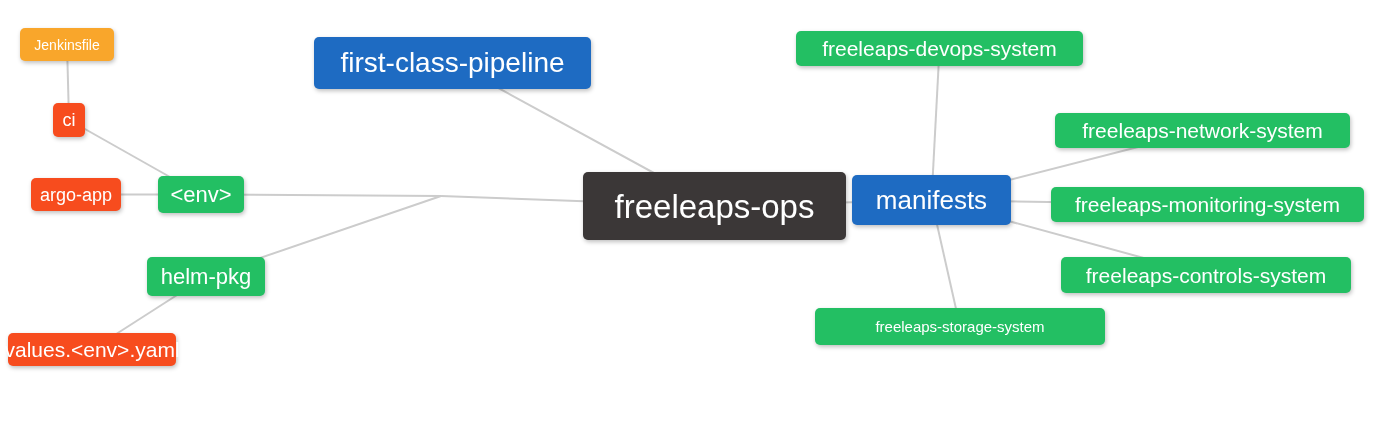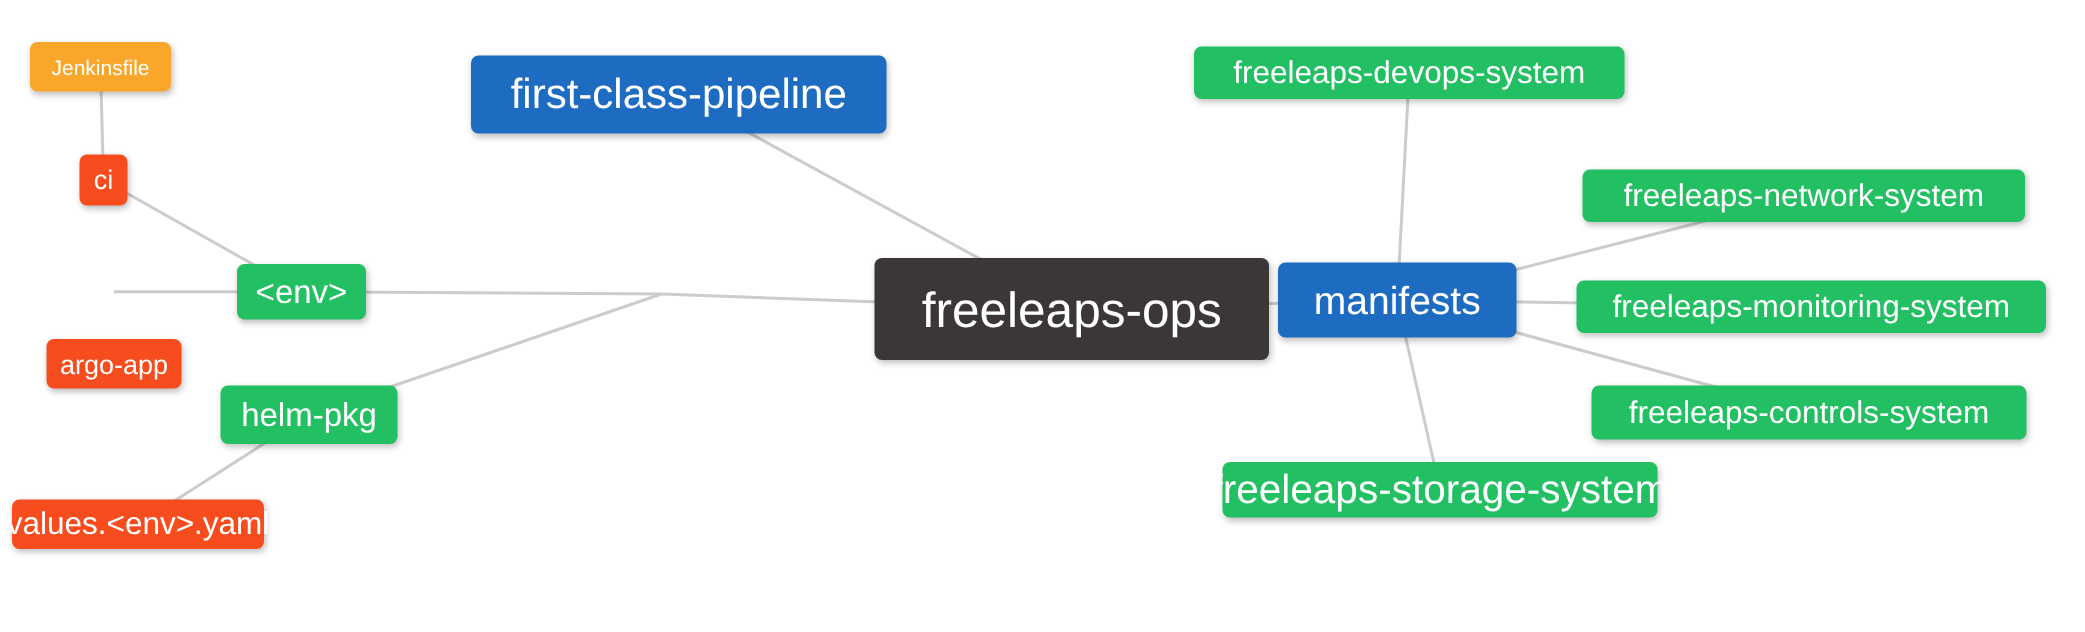--- a/index.html
+++ b/index.html
@@ -53,25 +53,25 @@
       <line x1="714.5" y1="206" x2="931.5" y2="200" stroke="#CCCCCC" stroke-width="2"></line>
       <line x1="931.5" y1="200" x2="939.5" y2="48.5" stroke="#CCCCCC" stroke-width="2"></line>
       <line x1="931.5" y1="200" x2="1202.5" y2="130.5" stroke="#CCCCCC" stroke-width="2"></line>
       <line x1="931.5" y1="200" x2="1207.5" y2="204.5" stroke="#CCCCCC" stroke-width="2"></line>
       <line x1="931.5" y1="200" x2="1206" y2="275" stroke="#CCCCCC" stroke-width="2"></line>
       <line x1="931.5" y1="200" x2="960" y2="326.5" stroke="#CCCCCC" stroke-width="2"></line>
     </svg>
 
 <div class="node" style="left: 20px; top: 28px; width: 94px; height: 33px; font-size: 14px; background: rgb(249, 166, 43); color: rgb(255, 255, 255);">Jenkinsfile</div>
     <div class="node" style="left: 53px; top: 103px; width: 32px; height: 34px; font-size: 18px; background: rgb(247, 76, 30); color: rgb(255, 255, 255);">ci</div>
-    <div class="node" style="left: 31px; top: 178px; width: 90px; height: 33px; font-size: 18px; background: rgb(247, 76, 30); color: rgb(255, 255, 255); margin-top: 48px;">argo-app</div>
+    <div class="node" style="left: 31px; top: 178px; width: 90px; height: 33px; font-size: 18px; background: rgb(247, 76, 30); color: rgb(255, 255, 255);">argo-app</div>
     <div class="node" style="left: 158px; top: 176px; width: 86px; height: 37px; font-size: 22px; background: rgb(35, 191, 99); color: rgb(255, 255, 255);">&lt;env&gt;</div>
     <div class="node" style="left: 147px; top: 257px; width: 118px; height: 39px; font-size: 22px; background: rgb(35, 191, 99); color: rgb(255, 255, 255);">helm-pkg</div>
     <div class="node" style="left: 8px; top: 333px; width: 168px; height: 33px; font-size: 21px; background: rgb(247, 76, 30); color: rgb(255, 255, 255);">values.&lt;env&gt;.yaml</div>
     <div class="node" style="left: 314px; top: 37px; width: 277px; height: 52px; font-size: 28px; background: rgb(30, 107, 194); color: rgb(255, 255, 255);">first-class-pipeline</div>
     <div class="node" style="left: 583px; top: 172px; width: 263px; height: 68px; font-size: 33px; background: rgb(59, 55, 55); color: rgb(255, 255, 255); text-align: center;">freeleaps-ops</div>
     <div class="node" style="left: 852px; top: 175px; width: 159px; height: 50px; font-size: 26px; background: rgb(30, 107, 194); color: rgb(255, 255, 255);">manifests</div>
     <div class="node" style="left: 796px; top: 31px; width: 287px; height: 35px; font-size: 21px; background: rgb(35, 191, 99); color: rgb(255, 255, 255);">freeleaps-devops-system</div>
     <div class="node" style="left: 1055px; top: 113px; width: 295px; height: 35px; font-size: 21px; background: rgb(35, 191, 99); color: rgb(255, 255, 255);">freeleaps-network-system</div>
     <div class="node" style="left: 1051px; top: 187px; width: 313px; height: 35px; font-size: 21px; background: rgb(35, 191, 99); color: rgb(255, 255, 255);">freeleaps-monitoring-system</div>
     <div class="node" style="left: 1061px; top: 257px; width: 290px; height: 36px; font-size: 21px; background: rgb(35, 191, 99); color: rgb(255, 255, 255);">freeleaps-controls-system</div>
-    <div class="node" style="left: 815px; top: 308px; width: 290px; height: 37px; font-size: 27px; background: rgb(35, 191, 99); color: rgb(255, 255, 255); text-align: center;">freeleaps-storage-system</div>
+    <div class="node" style="left: 815px; top: 308px; width: 290px; height: 37px; font-size: 15px; background: rgb(35, 191, 99); color: rgb(255, 255, 255); text-align: center;">freeleaps-storage-system</div>
   </div>
 
 </body></html>

